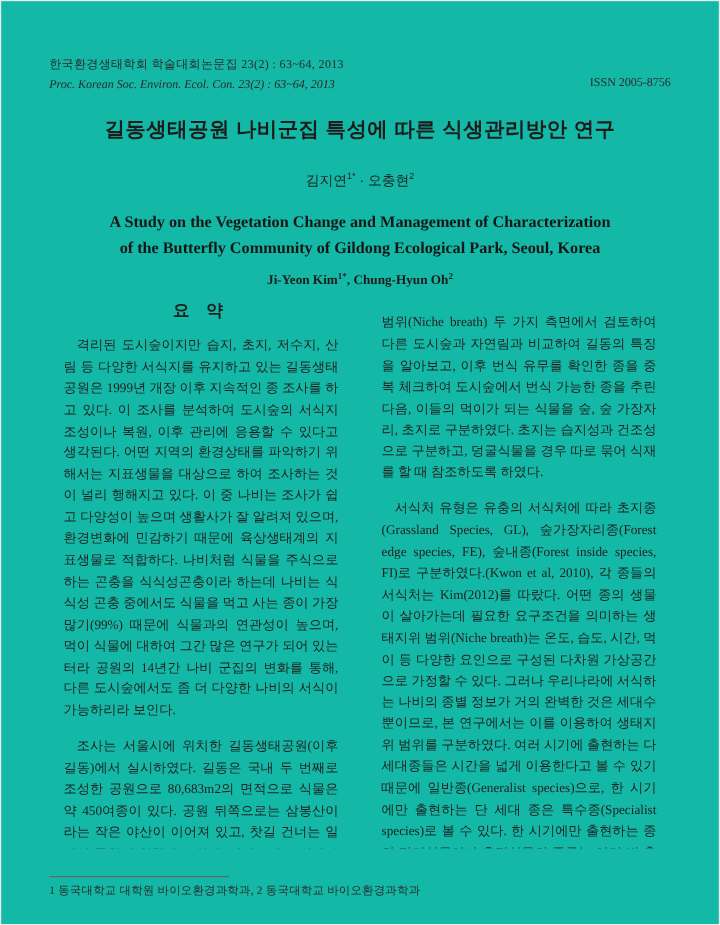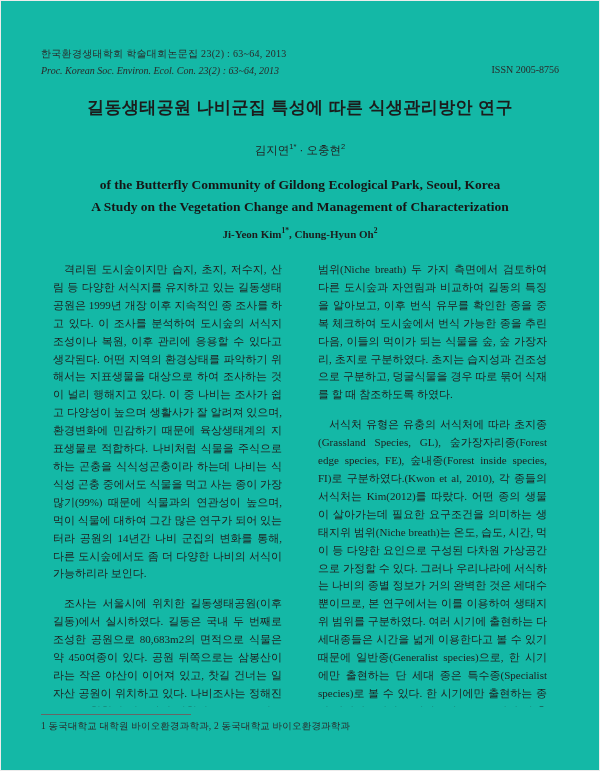--- a/index.html
+++ b/index.html
@@ -42,21 +42,21 @@
   .cols { display:flex; gap:12px; margin-top:9px; height:458px; overflow:hidden; }
   .col { flex:1; min-width:0; font-size:11px; line-height:17.9px; text-align:justify; color:#1f1f1f; }
   .abs-h {
     font-family:"Liberation Sans","DejaVu Sans",sans-serif;
     text-align:center; font-size:14px; font-weight:700;
     letter-spacing:5px; margin:1px 0 7px 0;
   }
   .col p { margin:12px; text-indent:11px; }
   .col-right p:first-child { text-indent:0; }
   
-  .foot { margin-top:7px; }
+  .foot { margin-top:23px; }
   .foot-rule { width:150px; height:0; border-top:1px solid #666; }
   .foot-text { font-size:9.5px; margin-top:5px; color:#2a2a2a; letter-spacing:0.2px; }
 </style>
 </head>
 <body>
 
 <div class="page">
 
   <header class="hdr">
     <div>
@@ -64,28 +64,29 @@
       <div class="jen">Proc. Korean Soc. Environ. Ecol. Con. 23(2) : 63~64, 2013</div>
     </div>
     <div class="issn">ISSN 2005-8756</div>
   </header>
 
   <h1 class="title-kr">길동생태공원 나비군집 특성에 따른 식생관리방안 연구</h1>
 
   <div class="authors-kr"><span>김지연</span><sup>1*</sup><span class="sep"> · </span><span>오충현</span><sup>2</sup></div>
 
   <div class="title-en">
+    <div>A Study on the Vegetation Change and Management of Characterization</div>
     <div>of the Butterfly Community of Gildong Ecological Park,  Seoul, Korea</div>
-    <div>A Study on the Vegetation Change and Management of Characterization</div>
   </div>
 
   <div class="authors-en"><span>Ji-Yeon Kim</span><sup>1*</sup><span class="sep">, </span><span>Chung-Hyun Oh</span><sup>2</sup></div>
 
   <main class="cols">
     <section class="col col-left">
+      <h2 class="abs-h">요 약</h2>
       <div>
           <p>격리된 도시숲이지만 습지, 초지, 저수지, 산림 등 다양한 서식지를 유지하고 있는 길동생태공원은 1999년 개장 이후 지속적인 종 조사를 하고 있다. 이 조사를 분석하여 도시숲의 서식지 조성이나 복원, 이후 관리에 응용할 수 있다고 생각된다. 어떤 지역의 환경상태를 파악하기 위해서는 지표생물을 대상으로 하여 조사하는 것이 널리 행해지고 있다. 이 중 나비는 조사가 쉽고 다양성이 높으며 생활사가 잘 알려져 있으며, 환경변화에 민감하기 때문에 육상생태계의 지표생물로 적합하다. 나비처럼 식물을 주식으로 하는 곤충을 식식성곤충이라 하는데 나비는 식식성 곤충 중에서도 식물을 먹고 사는 종이 가장 많기(99%) 때문에 식물과의 연관성이 높으며, 먹이 식물에 대하여 그간 많은 연구가 되어 있는 터라 공원의 14년간 나비 군집의 변화를 통해, 다른 도시숲에서도 좀 더 다양한 나비의 서식이 가능하리라 보인다.</p>
           <p>조사는 서울시에 위치한 길동생태공원(이후 길동)에서 실시하였다. 길동은 국내 두 번째로 조성한 공원으로 80,683m2의 면적으로 식물은 약 450여종이 있다. 공원 뒤쪽으로는 삼봉산이라는 작은 야산이 이어져 있고, 찻길 건너는 일자산 공원이 위치하고 있다. 나비조사는 정해진 루트를 천천히 이동하며 관찰되는 종들을 기록하는 선조사법(Line Transect Method)을 이용했으며, 식별이 어려운 종들은 포충망으로 채집하여 동정 후 풀어주었다. 조사는 관찰로를 따라 습지, 산림지구, 초지, 저수지를 돌며 매년 4-11월까지 년 20-30회 15년간 실시했다. 조사자는 수년간 나비 종 조사를 맡은 자원봉사자 나비팀과 곤충전문가가 동행하였다.</p>
         </div>
     </section>
     <section class="col col-right">
       <div>
           <p>범위(Niche breath) 두 가지 측면에서 검토하여 다른 도시숲과 자연림과 비교하여 길동의 특징을 알아보고, 이후 번식 유무를 확인한 종을 중복 체크하여 도시숲에서 번식 가능한 종을 추린 다음, 이들의 먹이가 되는 식물을 숲, 숲 가장자리, 초지로 구분하였다. 초지는 습지성과 건조성으로 구분하고, 덩굴식물을 경우 따로 묶어 식재를 할 때 참조하도록 하였다.</p>
           <p>서식처 유형은 유충의 서식처에 따라 초지종(Grassland Species, GL), 숲가장자리종(Forest edge species, FE), 숲내종(Forest inside species, FI)로 구분하였다.(Kwon et al, 2010), 각 종들의 서식처는 Kim(2012)를 따랐다. 어떤 종의 생물이 살아가는데 필요한 요구조건을 의미하는 생태지위 범위(Niche breath)는 온도, 습도, 시간, 먹이 등 다양한 요인으로 구성된 다차원 가상공간으로 가정할 수 있다. 그러나 우리나라에 서식하는 나비의 종별 정보가 거의 완벽한 것은 세대수뿐이므로, 본 연구에서는 이를 이용하여 생태지위 범위를 구분하였다. 여러 시기에 출현하는 다세대종들은 시간을 넓게 이용한다고 볼 수 있기 때문에 일반종(Generalist species)으로, 한 시기에만 출현하는 단 세대 종은 특수종(Specialist species)로 볼 수 있다. 한 시기에만 출현하는 종의 먹이식물이나 흡밀식물의 종류는 여러 번 출현하는 종의 그것에 비해 적을 가능성이 높다.</p>
           <p>본 조사에서 나비는 매년 17종에서 68종이 관찰되었고, 2007년 이후 40여종이 꾸준히 관찰되었다. 매년 관찰되는 종은 흰나비과의 노랑나비, 배추흰나비, 대만흰나비등 3종과, 부전나비과의 남방부전나비, 암먹부전나비 등 2종, 네발나비과의 애기세줄나비, 네발나비, 청띠신선나비 등 3종, 팔랑나비과의 왕자팔랑나비 등 1종 등 총 9종이다. 지금까지 관찰된 종 중 흰나비과의 각시멧노랑나비, 풀흰나비(2종), 부전나비과의 금강산귤빛부전나비, 큰녹색부전나비, 쇳빛부전나비, 작은홍띠점박이부전나비(4종), 네발나비과의 암검은표범나비, 암끝검은표범나비, 거꾸로여덟팔나비, 들신</p>

